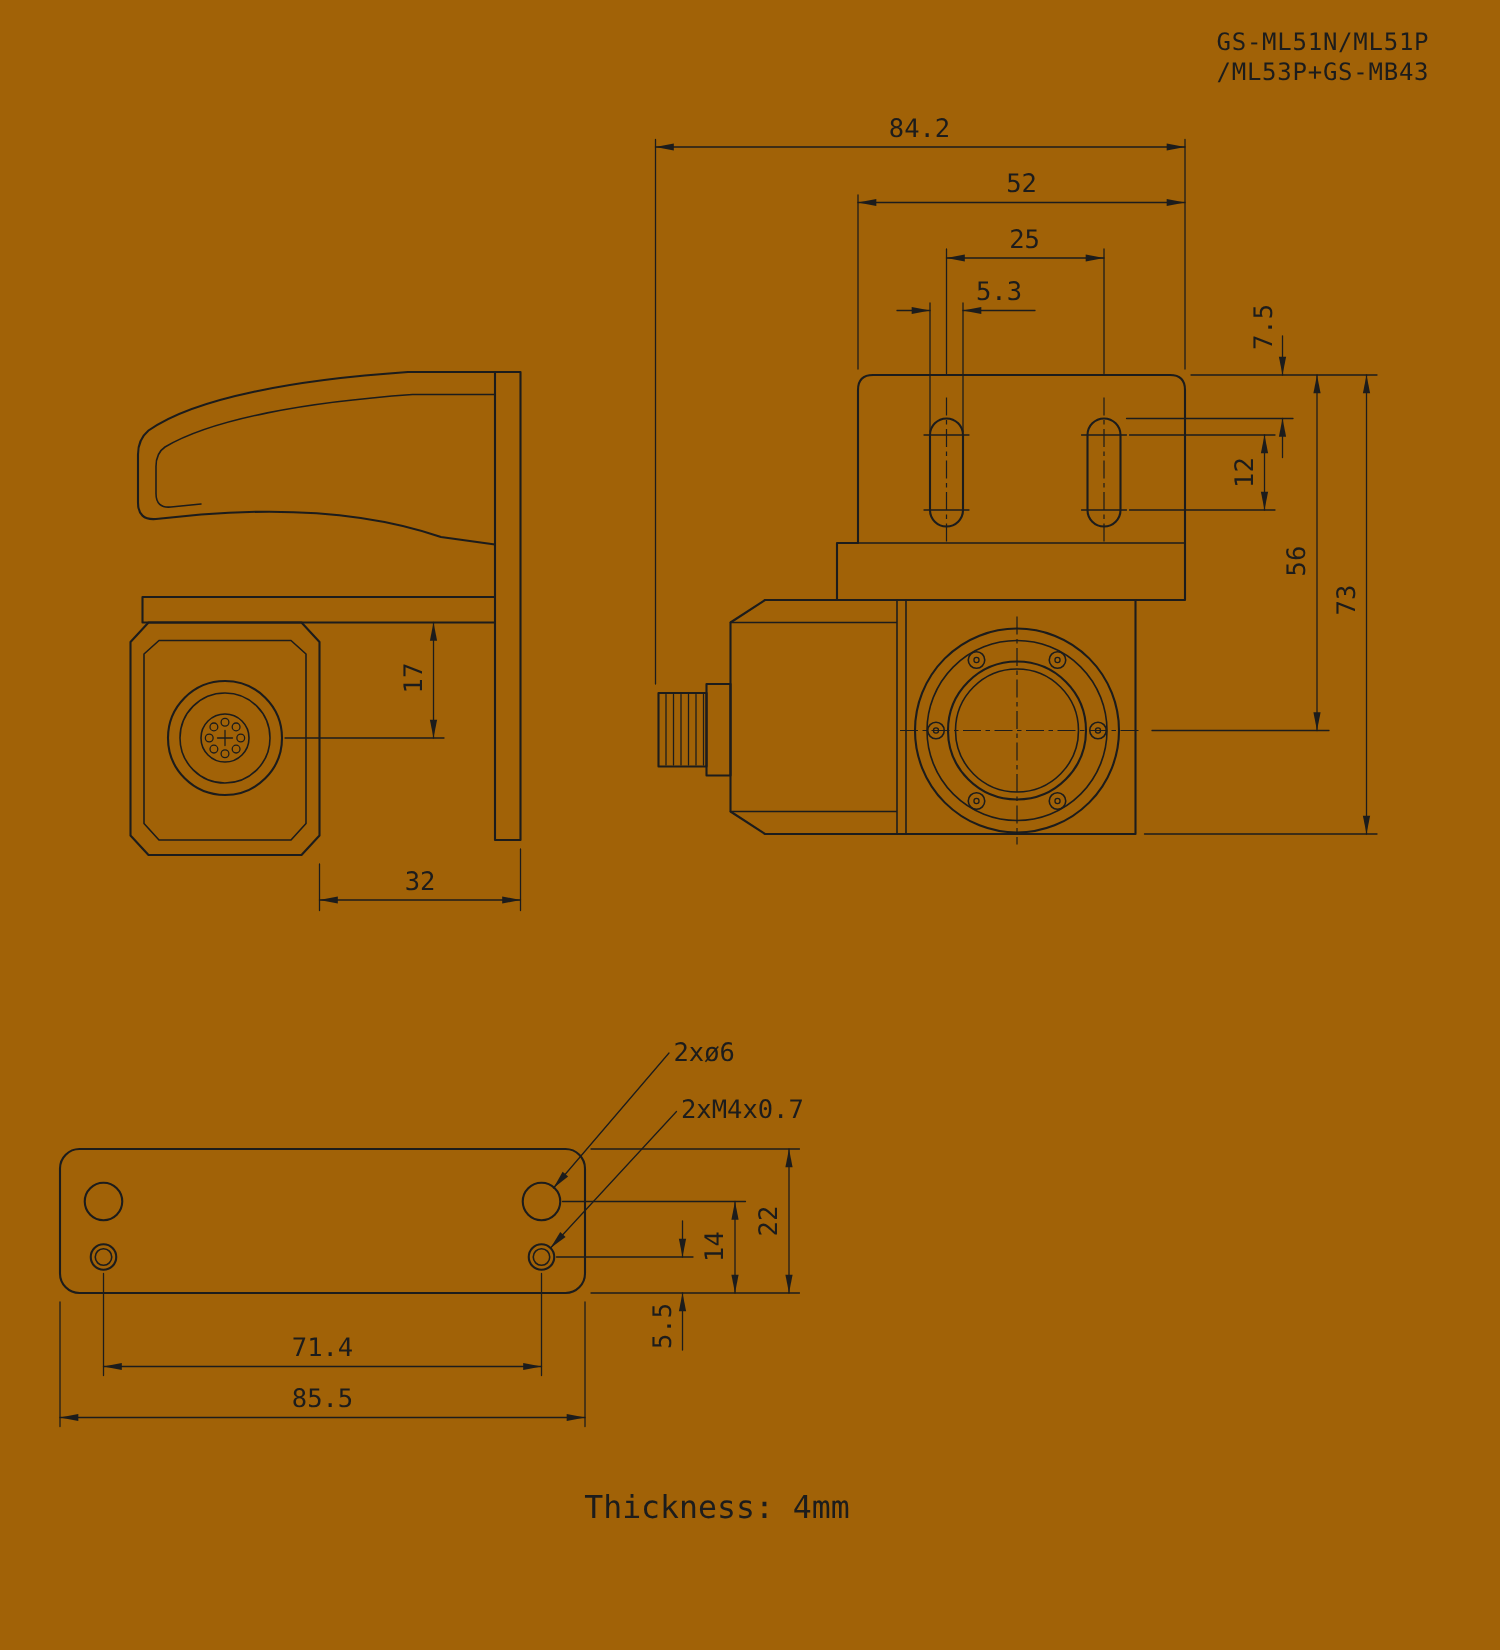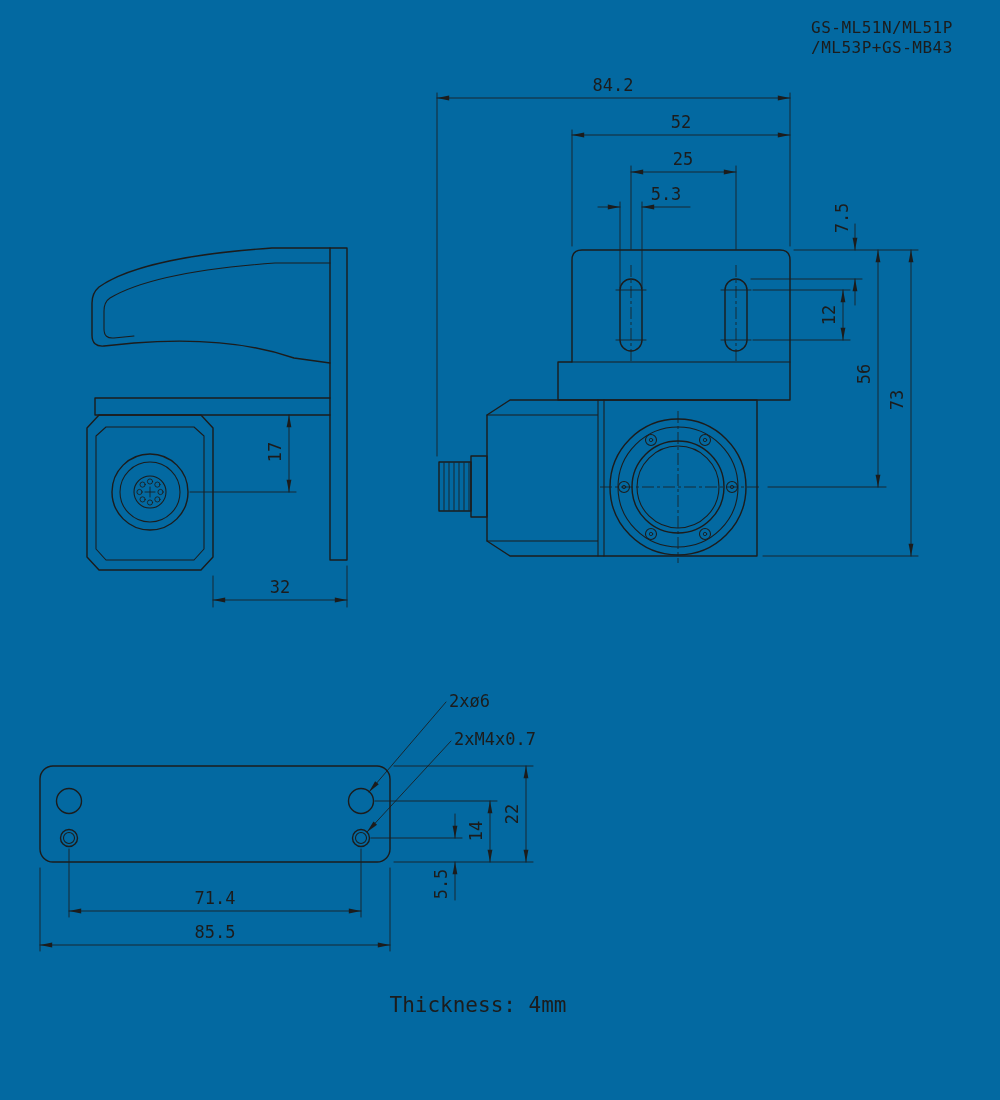--- a/index.html
+++ b/index.html
@@ -1,16 +1,16 @@
 <!DOCTYPE html>
 <html><head>
 <meta charset="utf-8">
 <style>
   html,body{margin:0;padding:0;background:#ffffff;}
-  .page{position:relative;width:1000px;height:1100px;background:#0369a1;overflow:hidden;}
+  .page{position:relative;width:1000px;height:1100px;background:#a16207;overflow:hidden;}
   svg{display:block;}
   .ol  {fill:none;stroke:#1c1c1c;stroke-width:1.4;stroke-linejoin:round;stroke-linecap:round;}
   .ol2 {fill:none;stroke:#1c1c1c;stroke-width:1.05;stroke-linejoin:round;stroke-linecap:round;}
   .th  {fill:none;stroke:#1c1c1c;stroke-width:0.85;stroke-linecap:round;}
   .cl  {fill:none;stroke:#1c1c1c;stroke-width:0.8;stroke-dasharray:12 3 3 3;}
   text {fill:#1c1c1c;font-family:"DejaVu Sans Mono", monospace;}
   .t17{font-size:17px;}
   .t16{font-size:16px;letter-spacing:0.5px;}
   .t21{font-size:21px;}
 </style>

